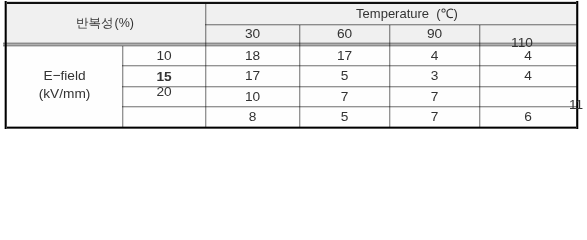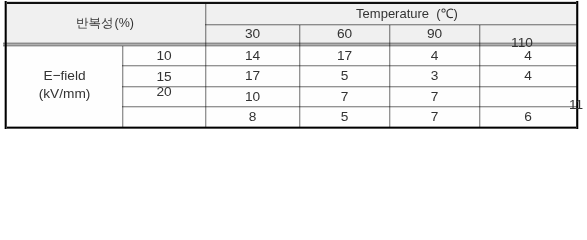--- a/index.html
+++ b/index.html
@@ -72,26 +72,26 @@
   <div class="cell num" style="left:300px;top:25px;width:89px;height:18px;">60</div>
   <div class="cell num" style="left:390px;top:25px;width:89px;height:18px;">90</div>
   <div class="cell num" style="left:480px;top:34px;width:84px;height:18px;">110</div>
 
   <div class="cell stack" style="left:6px;top:44px;width:117px;height:81px;">
     <span>E−field</span>
     <span>(kV/mm)</span>
   </div>
 
   <div class="cell num" style="left:123px;top:46px;width:82px;height:19px;">10</div>
-  <div class="cell num" style="left:206px;top:46px;width:93px;height:19px;">14</div>
+  <div class="cell num" style="left:206px;top:46px;width:93px;height:19px;">18</div>
   <div class="cell num" style="left:300px;top:46px;width:89px;height:19px;">17</div>
   <div class="cell num" style="left:390px;top:46px;width:89px;height:19px;">4</div>
   <div class="cell num" style="left:480px;top:46px;width:96px;height:19px;">4</div>
 
-  <div class="cell num" style="left:123px;top:66px;width:82px;height:21px;">15</div>
+  <div class="cell num" style="left:123px;top:66px;width:82px;height:21px;font-weight:bold;">15</div>
   <div class="cell num" style="left:206px;top:66px;width:93px;height:20px;">17</div>
   <div class="cell num" style="left:300px;top:66px;width:89px;height:20px;">5</div>
   <div class="cell num" style="left:390px;top:66px;width:89px;height:20px;">3</div>
   <div class="cell num" style="left:480px;top:66px;width:96px;height:20px;">4</div>
 
   <div class="cell num" style="left:123px;top:82px;width:82px;height:19px;">20</div>
   <div class="cell num" style="left:206px;top:87px;width:93px;height:19px;">10</div>
   <div class="cell num" style="left:300px;top:87px;width:89px;height:19px;">7</div>
   <div class="cell num" style="left:390px;top:87px;width:89px;height:19px;">7</div>
   <div class="cell num" style="left:480px;top:87px;width:96px;height:36px;padding-left:48px;">11</div>

